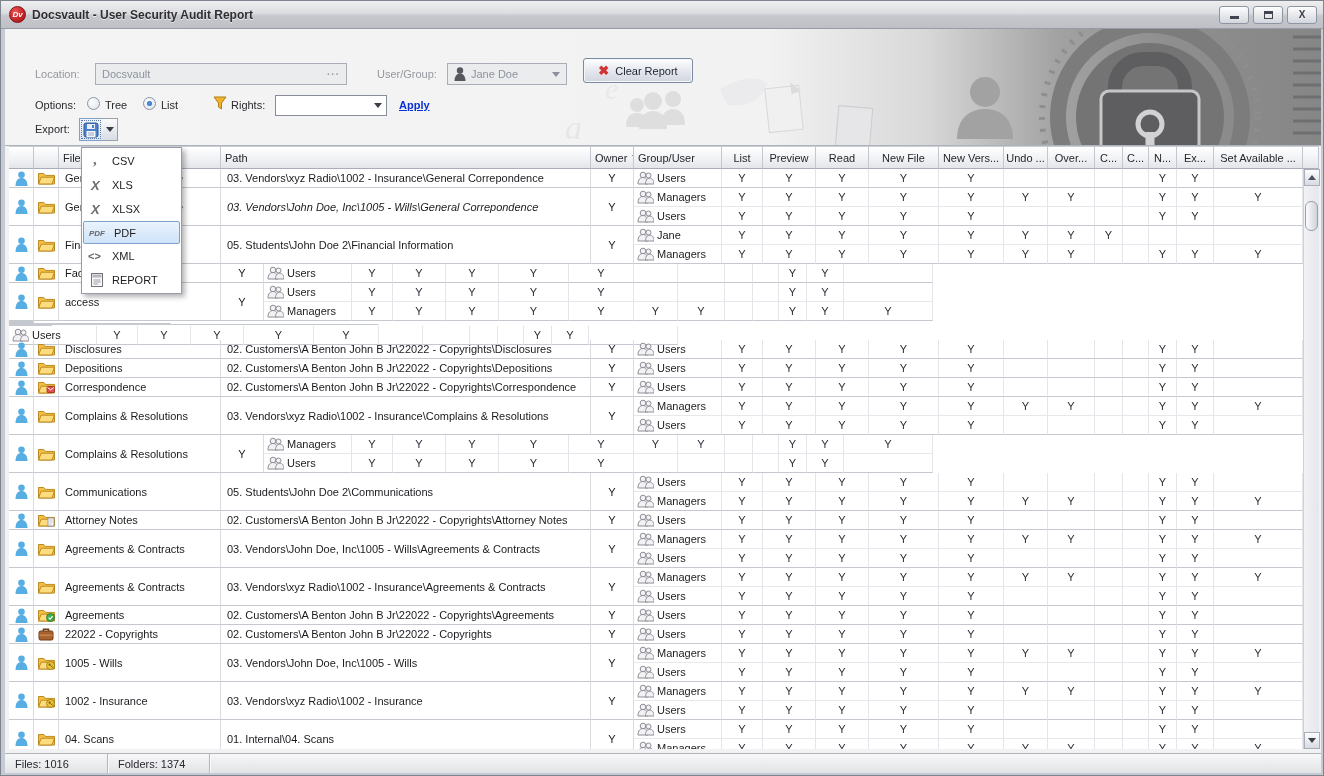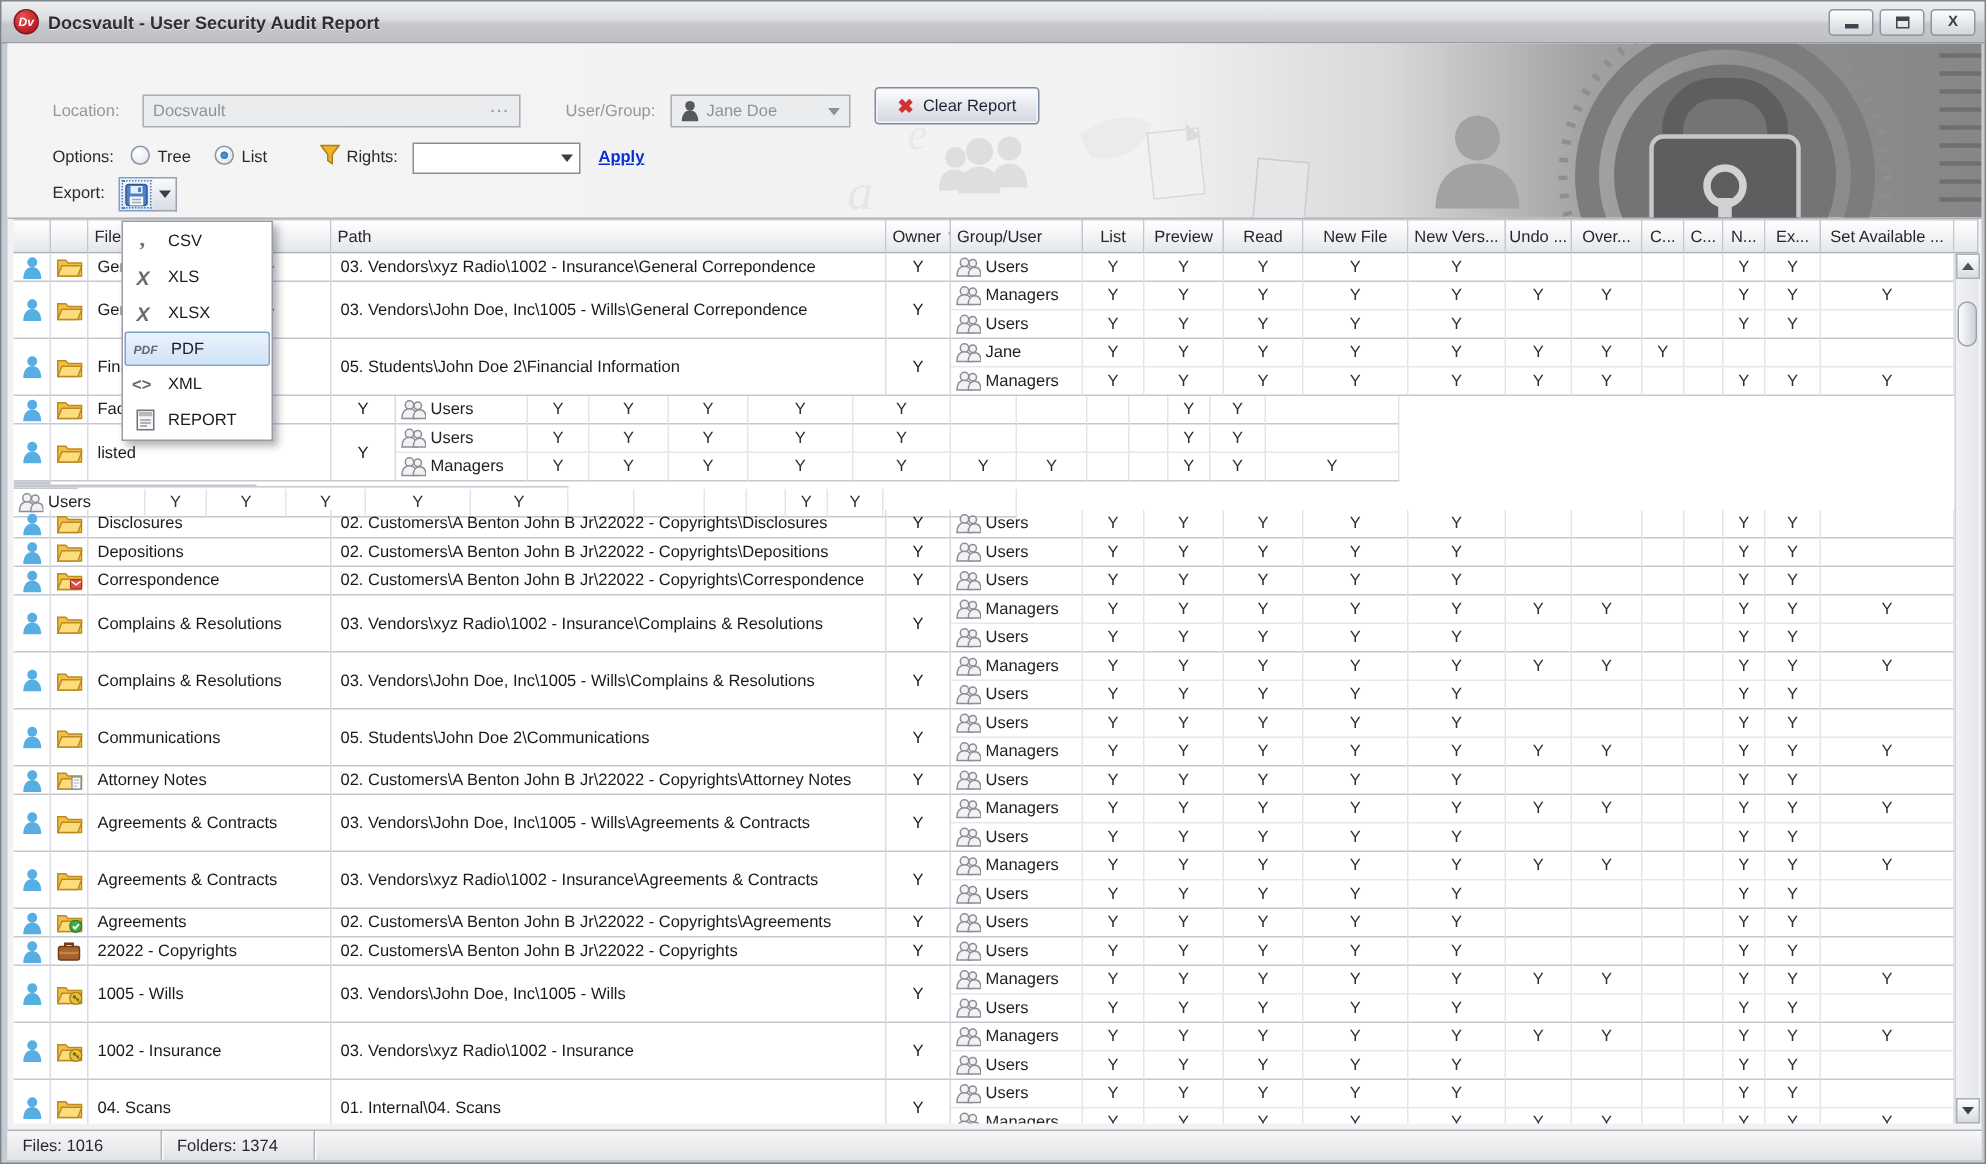--- a/index.html
+++ b/index.html
@@ -302,21 +302,21 @@
           </div>
           <div class="mcell" style="width: 25px; height: 38px;">
             <span class="icon-span">
               <svg width="17" height="14">
                 <path d="M0.5 13 V2.5 h5.3 l1.6 1.9 h9.1 V13 z" fill="#f3bf44" stroke="#bc8a20" stroke-width="1"></path>
                 <path d="M0.5 13 L3.2 6.2 h13.3 L13.9 13 z" fill="#fcdc7d" stroke="#bc8a20" stroke-width="1"></path>
               </svg>
             </span>
           </div>
           <div class="mcell" style="width: 162px; height: 38px; padding-left: 6px;">General Correpondence</div>
-          <div class="mcell" style="width: 370px; height: 38px; padding-left: 6px;">03. Vendors\John Doe, Inc\1005 - Wills\General Correpondence</div>
+          <div class="mcell" style="width: 370px; height: 38px; padding-left: 6px; font-style: italic;">03. Vendors\John Doe, Inc\1005 - Wills\General Correpondence</div>
           <div class="mcell" style="width: 43px; height: 38px; justify-content: center;">Y</div>
           <div class="gcol">
             <div class="gline">
               <div class="gcell" style="width: 88px; padding-left: 3px;">
                 <span style="margin-right:3px; display:flex;">
                   <svg width="17" height="14">
                     <g fill="#f2f2f5" stroke="#8d8d97" stroke-width="1">
                       <circle cx="6" cy="4" r="2.8"></circle>
                       <path d="M1 13 c0-4.5 2.2-6.5 5-6.5 c2.8 0 5 2 5 6.5 z"></path>
                       <circle cx="11.5" cy="4.5" r="2.5"></circle>
@@ -504,21 +504,21 @@
             </span>
           </div>
           <div class="mcell" style="width: 25px; height: 38px;">
             <span class="icon-span">
               <svg width="17" height="14">
                 <path d="M0.5 13 V2.5 h5.3 l1.6 1.9 h9.1 V13 z" fill="#f3bf44" stroke="#bc8a20" stroke-width="1"></path>
                 <path d="M0.5 13 L3.2 6.2 h13.3 L13.9 13 z" fill="#fcdc7d" stroke="#bc8a20" stroke-width="1"></path>
               </svg>
             </span>
           </div>
-          <div class="mcell" style="width: 162px; height: 38px; padding-left: 6px;">listed</div>
+          <div class="mcell" style="width: 162px; height: 38px; padding-left: 6px;">access</div>
           <div class="mcell" style="width: 43px; height: 38px; justify-content: center;">Y</div>
           <div class="gcol">
             <div class="gline">
               <div class="gcell" style="width: 88px; padding-left: 3px;">
                 <span style="margin-right:3px; display:flex;">
                   <svg width="17" height="14">
                     <g fill="#f2f2f5" stroke="#8d8d97" stroke-width="1">
                       <circle cx="6" cy="4" r="2.8"></circle>
                       <path d="M1 13 c0-4.5 2.2-6.5 5-6.5 c2.8 0 5 2 5 6.5 z"></path>
                       <circle cx="11.5" cy="4.5" r="2.5"></circle>
@@ -860,21 +860,20 @@
           </div>
           <div class="mcell" style="width: 25px; height: 38px;">
             <span class="icon-span">
               <svg width="17" height="14">
                 <path d="M0.5 13 V2.5 h5.3 l1.6 1.9 h9.1 V13 z" fill="#f3bf44" stroke="#bc8a20" stroke-width="1"></path>
                 <path d="M0.5 13 L3.2 6.2 h13.3 L13.9 13 z" fill="#fcdc7d" stroke="#bc8a20" stroke-width="1"></path>
               </svg>
             </span>
           </div>
           <div class="mcell" style="width: 162px; height: 38px; padding-left: 6px;">Complains &amp; Resolutions</div>
-          <div class="mcell" style="width: 370px; height: 38px; padding-left: 6px;">03. Vendors\John Doe, Inc\1005 - Wills\Complains &amp; Resolutions</div>
           <div class="mcell" style="width: 43px; height: 38px; justify-content: center;">Y</div>
           <div class="gcol">
             <div class="gline">
               <div class="gcell" style="width: 88px; padding-left: 3px;">
                 <span style="margin-right:3px; display:flex;">
                   <svg width="17" height="14">
                     <g fill="#f2f2f5" stroke="#8d8d97" stroke-width="1">
                       <circle cx="6" cy="4" r="2.8"></circle>
                       <path d="M1 13 c0-4.5 2.2-6.5 5-6.5 c2.8 0 5 2 5 6.5 z"></path>
                       <circle cx="11.5" cy="4.5" r="2.5"></circle>

